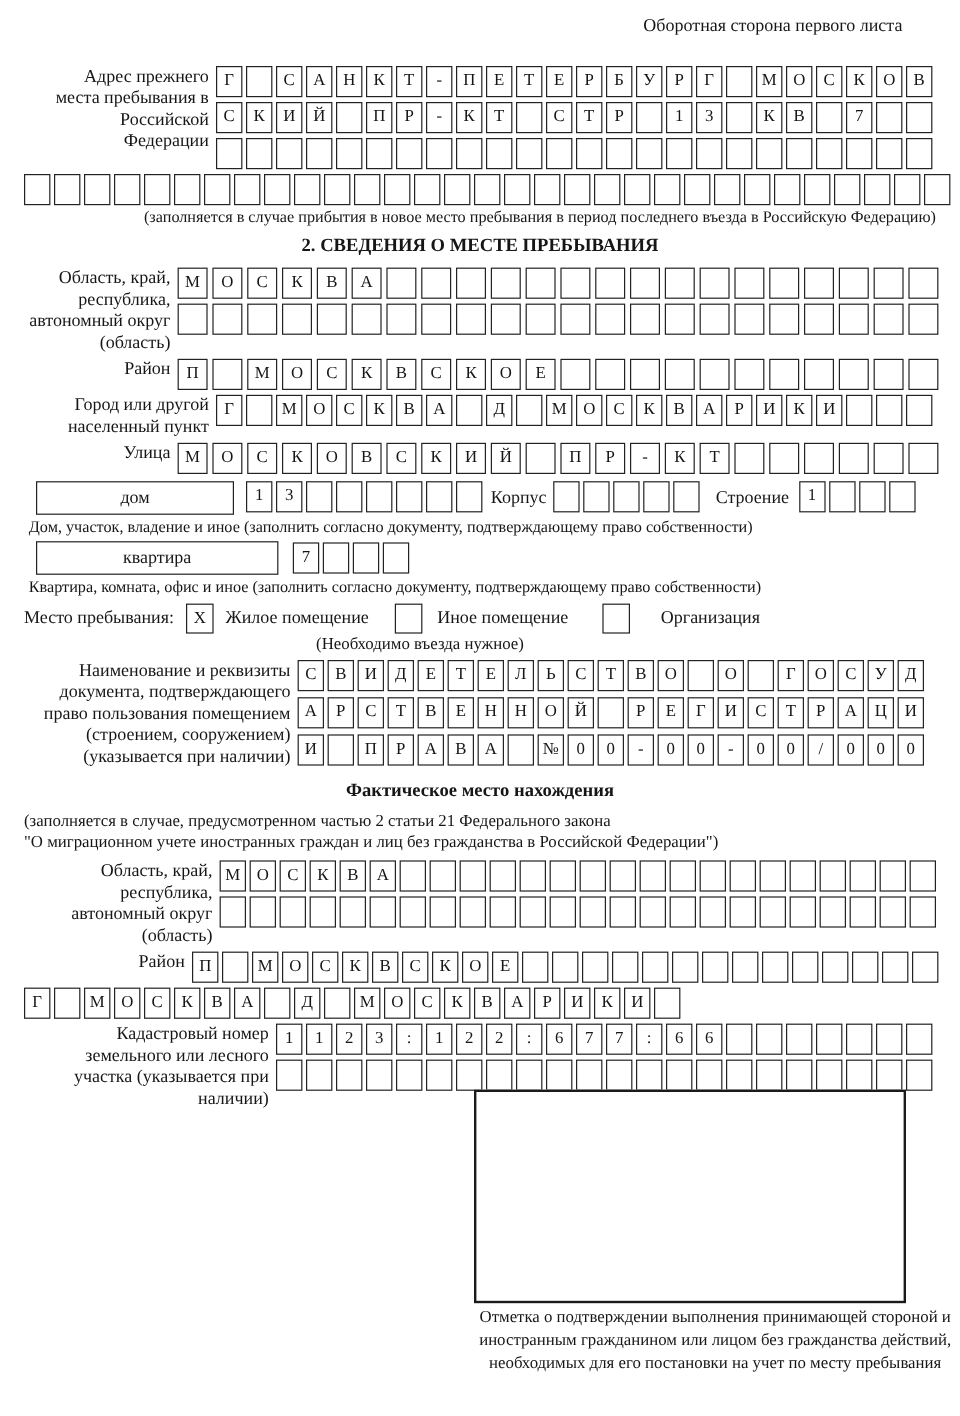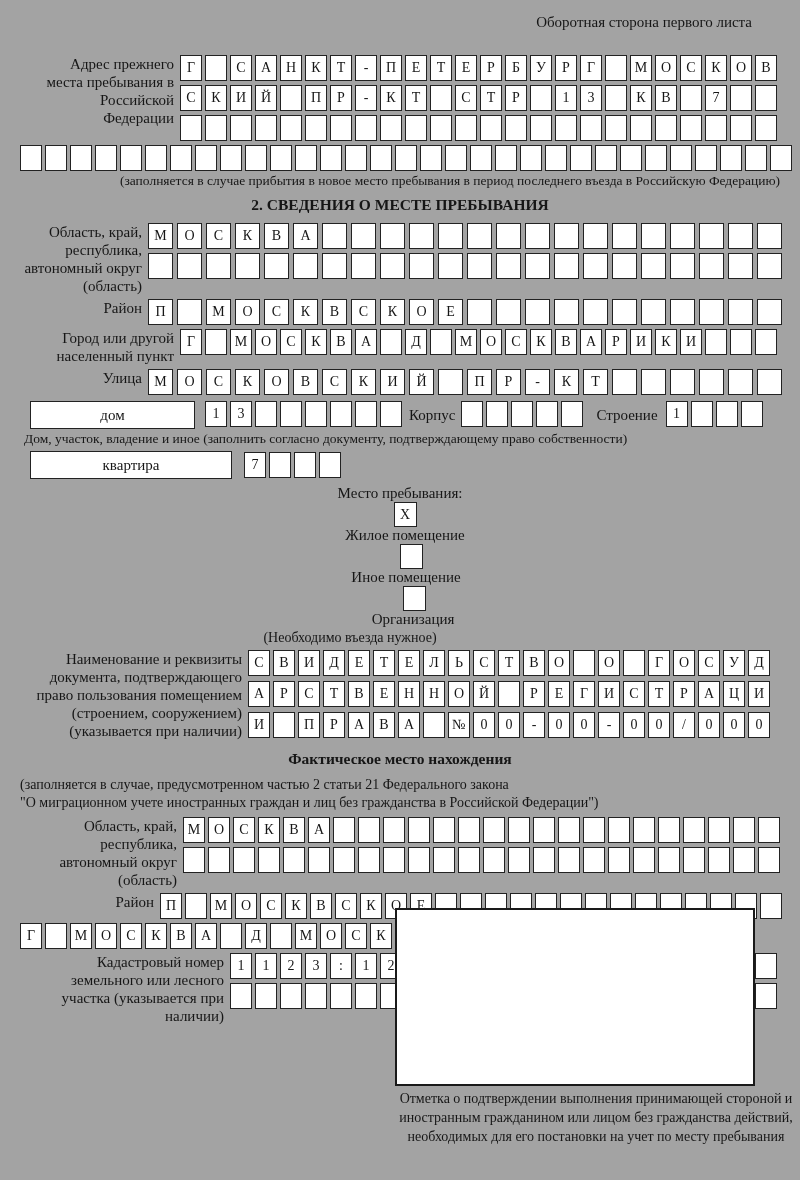--- a/index.html
+++ b/index.html
@@ -1,17 +1,17 @@
 <!DOCTYPE html>
 <html><head>
 <meta charset="utf-8">
 <style>
   html,body{margin:0;padding:0;background:#e8e8e8;}
   .page{
-    width:800px;height:1180px;margin:0 auto;background:#a3a3a3;color:#161616;
+    width:800px;height:1180px;margin:0 auto;background:#ffffff;color:#161616;
     font-family:"Liberation Serif",serif;position:relative;box-sizing:border-box;
     padding:8px 20px;overflow:hidden;
   }
   .hdr{ text-align:right;padding-right:28px;font-size:15px;margin-top:6px; }
   .field{ display:flex;align-items:flex-start;margin-bottom:4px;text-align:right; }
   .flabel{ font-size:15px;line-height:1.2;flex-shrink:0;box-sizing:border-box;padding-right:6px; }
   .lbl-addr{ width:160px;padding-left:16px; }
   .lbl-128{ width:128px;padding-left:2px; }
   .lbl-160{ width:160px;padding-left:2px; }
   .lbl-163{ width:163px;padding-left:2px; }
@@ -29,21 +29,21 @@
   .note{ font-size:13.5px;text-align:right;margin:2px 0 2px; }
   .sect-title{ font-size:15.5px;font-weight:bold;text-align:center;margin:7px 0 9px; }
   .subnote{ font-size:14px;text-align:left;margin:0 0 2px; }
   .wbox{
     box-sizing:border-box;border:1.6px solid #222;height:28px;display:flex;
     align-items:center;justify-content:center;font-size:15px;background:#fff;flex-shrink:0;
   }
   .inline-lbl{ font-size:15px;line-height:28px;flex-shrink:0; }
   .house-row{ display:flex;margin:6px 0 2px; }
   .apt-row{ display:flex;align-items:center;margin:4px 0 2px; }
-  .stay-row{ display:flex;align-items:center;margin:6px 0 2px;font-size:15px;flex-direction:column; }
+  .stay-row{ display:flex;align-items:center;margin:6px 0 2px;font-size:15px; }
   .checkbox{
     box-sizing:border-box;width:23px;height:25px;border:1.6px solid #222;
     display:inline-flex;align-items:center;justify-content:center;font-size:14px;flex-shrink:0;background:#fff;
   }
   .opt-note{ margin-left:160px;width:340px;text-align:center;font-size:14px;margin-bottom:4px; }
   .stamp-box{ position:absolute;left:395px;top:908px;width:356px;height:174px;border:2px solid #1a1a1a;background:#fff; }
   .stamp-note{ position:absolute;left:384px;top:1090px;width:424px;font-size:14px;text-align:center;line-height:1.35; }
   .addr-block{ margin-top:24px; }
   .fullrow{ margin-top:0; }
 </style>
@@ -346,20 +346,21 @@
 
   <div class="apt-row">
     <div class="wbox" style="width:202px;margin-left:10px;">квартира</div>
     <div class="cellrow" style="margin-left:12px;">
         <span class="cell">7</span>
         <span class="cell"></span>
         <span class="cell"></span>
         <span class="cell"></span>
       </div>
   </div>
+  <div class="note" style="text-align:left;padding-left:4px;">Квартира, комната, офис и иное (заполнить согласно документу, подтверждающему право собственности)</div>
 
   <div class="stay-row">
     <span>Место пребывания:</span>
     <span class="checkbox" style="margin-left:10px;">X</span>
     <span style="margin-left:10px;">Жилое помещение</span>
     <span class="checkbox" style="margin-left:22px;"></span>
     <span style="margin-left:12px;">Иное помещение</span>
     <span class="checkbox" style="margin-left:28px;"></span>
     <span style="margin-left:26px;">Организация</span>
   </div>

